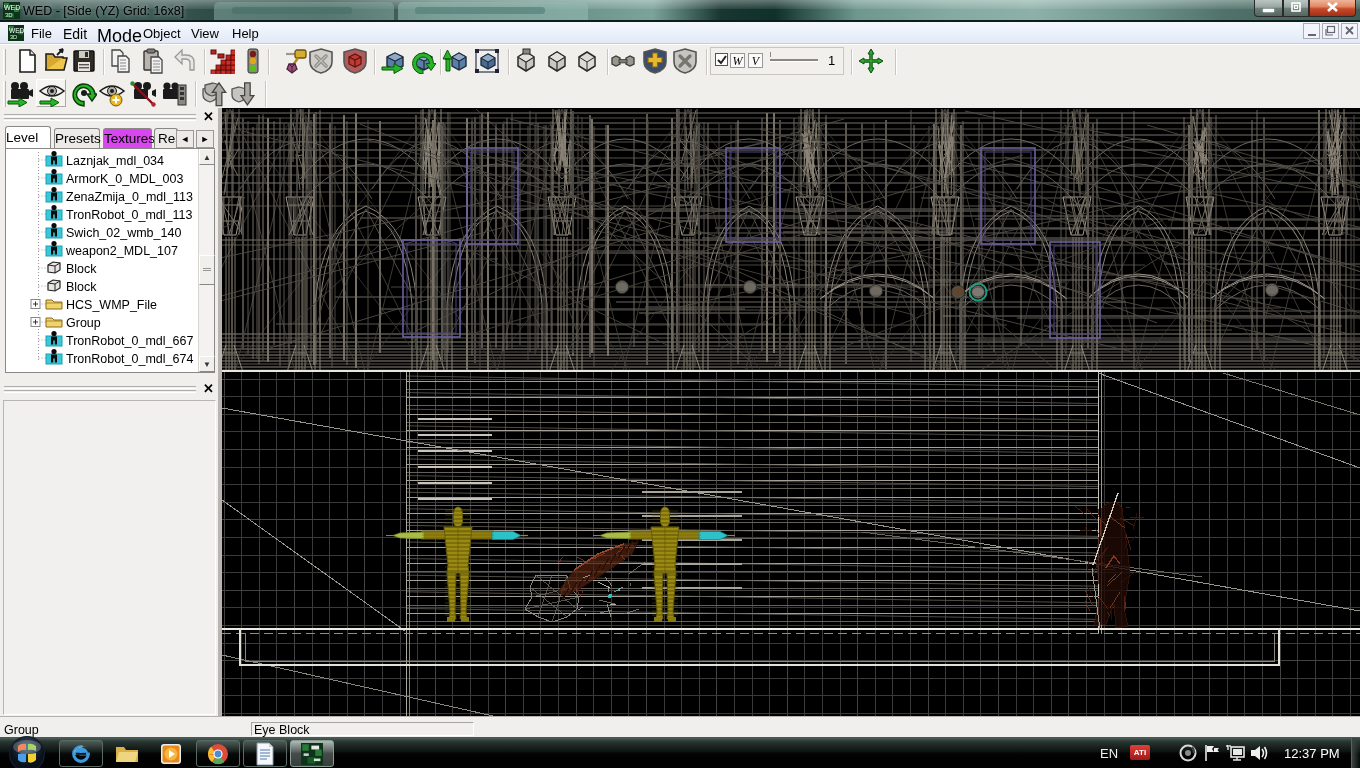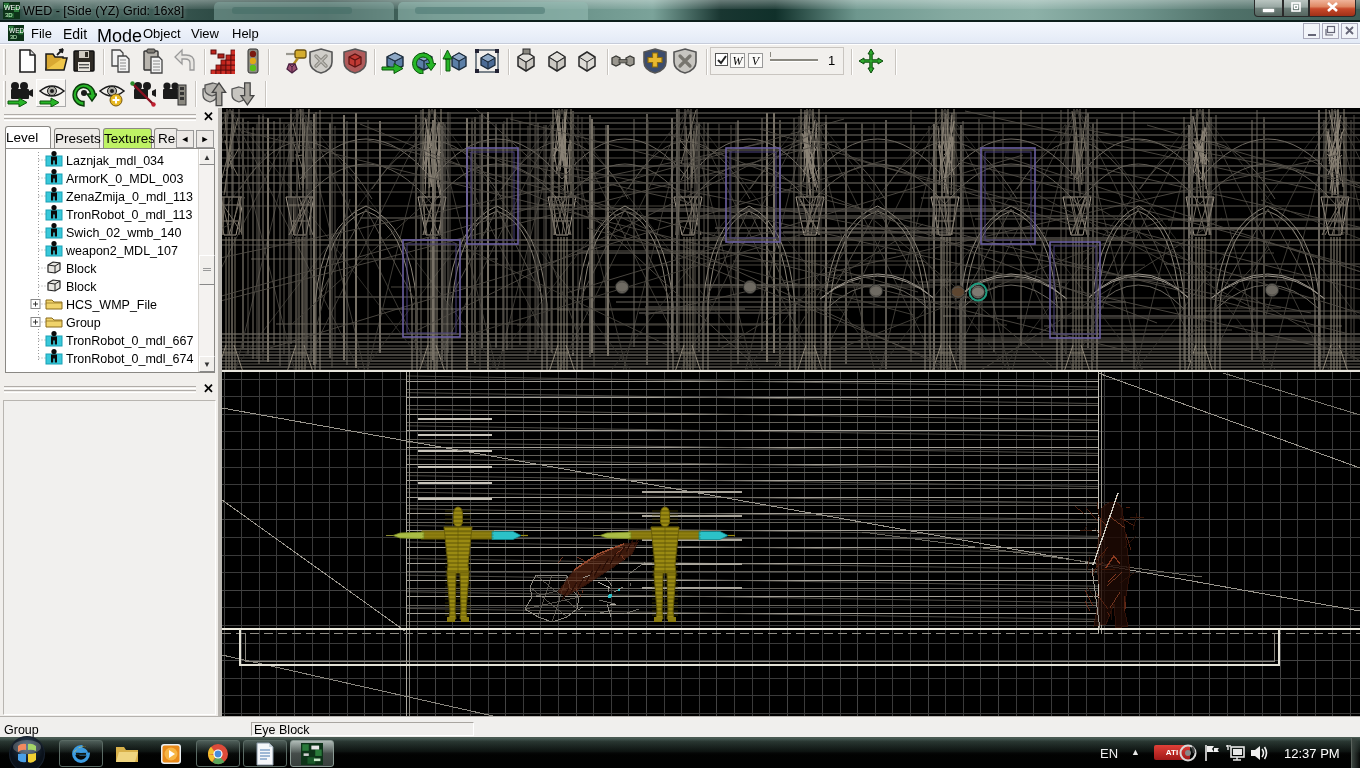--- a/index.html
+++ b/index.html
@@ -275,21 +275,21 @@
     <div style="position:absolute;left:265px;top:36px;width:2px;height:26px;border-left:1px solid #c9c5c0;border-right:1px solid #fff"></div>
 </div>
 
 <div class="abs" style="left:0;top:108px;width:218px;height:608px;background:#f1efec">
   <div class="abs" style="left:4px;top:6px;width:192px;height:3px;border-top:1px solid #b0aca8;border-bottom:1px solid #fff"></div>
   <div class="abs" style="left:4px;top:10px;width:192px;height:3px;border-top:1px solid #b0aca8;border-bottom:1px solid #fff"></div>
   <div class="abs" style="left:203px;top:1px;width:12px;height:14px;font-size:13px;font-weight:bold;color:#000">✕</div>
 
   <div class="abs" style="left:5px;top:18px;width:46px;height:22px;background:#fff;border:1px solid #8a8884;border-bottom:none;border-radius:3px 3px 0 0;font-size:13.5px;text-align:left;line-height:21px;z-index:3">Level</div>
   <div class="abs" style="left:54px;top:20px;width:46px;height:20px;background:#eceae6;border:1px solid #8a8884;border-bottom:none;border-radius:3px 3px 0 0;font-size:13.5px;text-align:center;line-height:19px">Presets</div>
-  <div class="abs" style="left:103px;top:20px;width:49px;height:20px;background:#bef264;border:1px solid #8a8884;border-bottom:none;border-radius:3px 3px 0 0;font-size:13.5px;text-align:center;line-height:19px">Textures</div>
+  <div class="abs" style="left:103px;top:20px;width:49px;height:20px;background:#d946ef;border:1px solid #8a8884;border-bottom:none;border-radius:3px 3px 0 0;font-size:13.5px;text-align:center;line-height:19px">Textures</div>
   <div class="abs" style="left:154px;top:20px;width:24px;height:20px;background:#eceae6;border:1px solid #8a8884;border-bottom:none;border-radius:3px 3px 0 0;font-size:13.5px;text-align:left;padding-left:3px;line-height:19px;overflow:hidden">Res</div>
   <div class="abs" style="left:176px;top:22px;width:18px;height:18px;background:#ece9e6;border:1px solid #999;text-align:center;font-size:9px;line-height:17px">◄</div>
   <div class="abs" style="left:196px;top:22px;width:18px;height:18px;background:#ece9e6;border:1px solid #999;text-align:center;font-size:9px;line-height:17px">►</div>
 
   <div class="abs" style="left:5px;top:40px;width:210px;height:225px;background:#fff;border:1px solid #8a8884;z-index:2"></div>
 
   <div class="abs" style="left:198px;top:41px;width:16px;height:223px;background:#f4f2f0;z-index:4;border-left:1px solid #d8d5d0">
     <div style="width:16px;height:16px;background:#f1efec;border:1px solid #fff;border-right-color:#888;border-bottom-color:#888;font-size:8px;text-align:center;line-height:15px;color:#333">▲</div>
     <div style="width:16px;height:30px;background:#f1efec;border:1px solid #fff;border-right-color:#888;border-bottom-color:#888;margin-top:90px">
         <div style="margin:12px 3px 0;border-top:1px solid #999;border-bottom:1px solid #999;height:3px"></div>
@@ -1600,21 +1600,21 @@
       <rect x="1" y="1" width="5" height="5" fill="#2a7a3a"></rect>
       <rect x="11" y="5" width="5" height="5" fill="#2a7a3a"></rect>
       <rect x="5" y="11" width="6" height="5" fill="#1a5a2a"></rect>
       <rect x="8" y="2" width="6" height="3" fill="#e8e8e8"></rect>
       <rect x="2" y="8" width="4" height="2" fill="#d0d0d0"></rect>
       <rect x="10" y="12" width="5" height="2" fill="#c8e8c8"></rect>
     </svg>
 
   <span class="abs" style="left:1100px;top:8px;color:#f0f0f0;font-size:13px">EN</span>
   <span class="abs" style="left:1131px;top:9px;color:#e8e8e8;font-size:9px">▲</span>
-  <div class="abs" style="left:1154px;top:7px;width:36px;height:15px;background:linear-gradient(180deg,#e04038,#a01818);border-radius:2px;color:#fff;font-size:8px;font-weight:bold;text-align:center;line-height:15px">ATI</div>
+  <div class="abs" style="left:1130px;top:7px;width:20px;height:15px;background:linear-gradient(180deg,#e04038,#a01818);border-radius:2px;color:#fff;font-size:8px;font-weight:bold;text-align:center;line-height:15px">ATI</div>
   <svg class="abs" style="left:1179px;top:6px" width="18" height="18" viewBox="0 0 18 18">
       <circle cx="9" cy="9" r="7.5" fill="none" stroke="#d8d8d8" stroke-width="2"></circle>
       <circle cx="9" cy="9" r="3" fill="#888"></circle>
       <path d="M13,3 A8,8 0 0 1 15,9" stroke="#444" stroke-width="2.5" fill="none"></path>
     </svg>
   <svg class="abs" style="left:1203px;top:6px" width="18" height="18" viewBox="0 0 18 18">
       <line x1="3" y1="1" x2="3" y2="17" stroke="#e8e8e8" stroke-width="1.6"></line>
       <path d="M4,2 L11,2 L9,5 L11,8 L4,8 Z" fill="#f0f0f0"></path>
       <path d="M11,4 L16,4 L14.5,6 L16,8 L11,8 Z" fill="#f0f0f0"></path>
     </svg>

